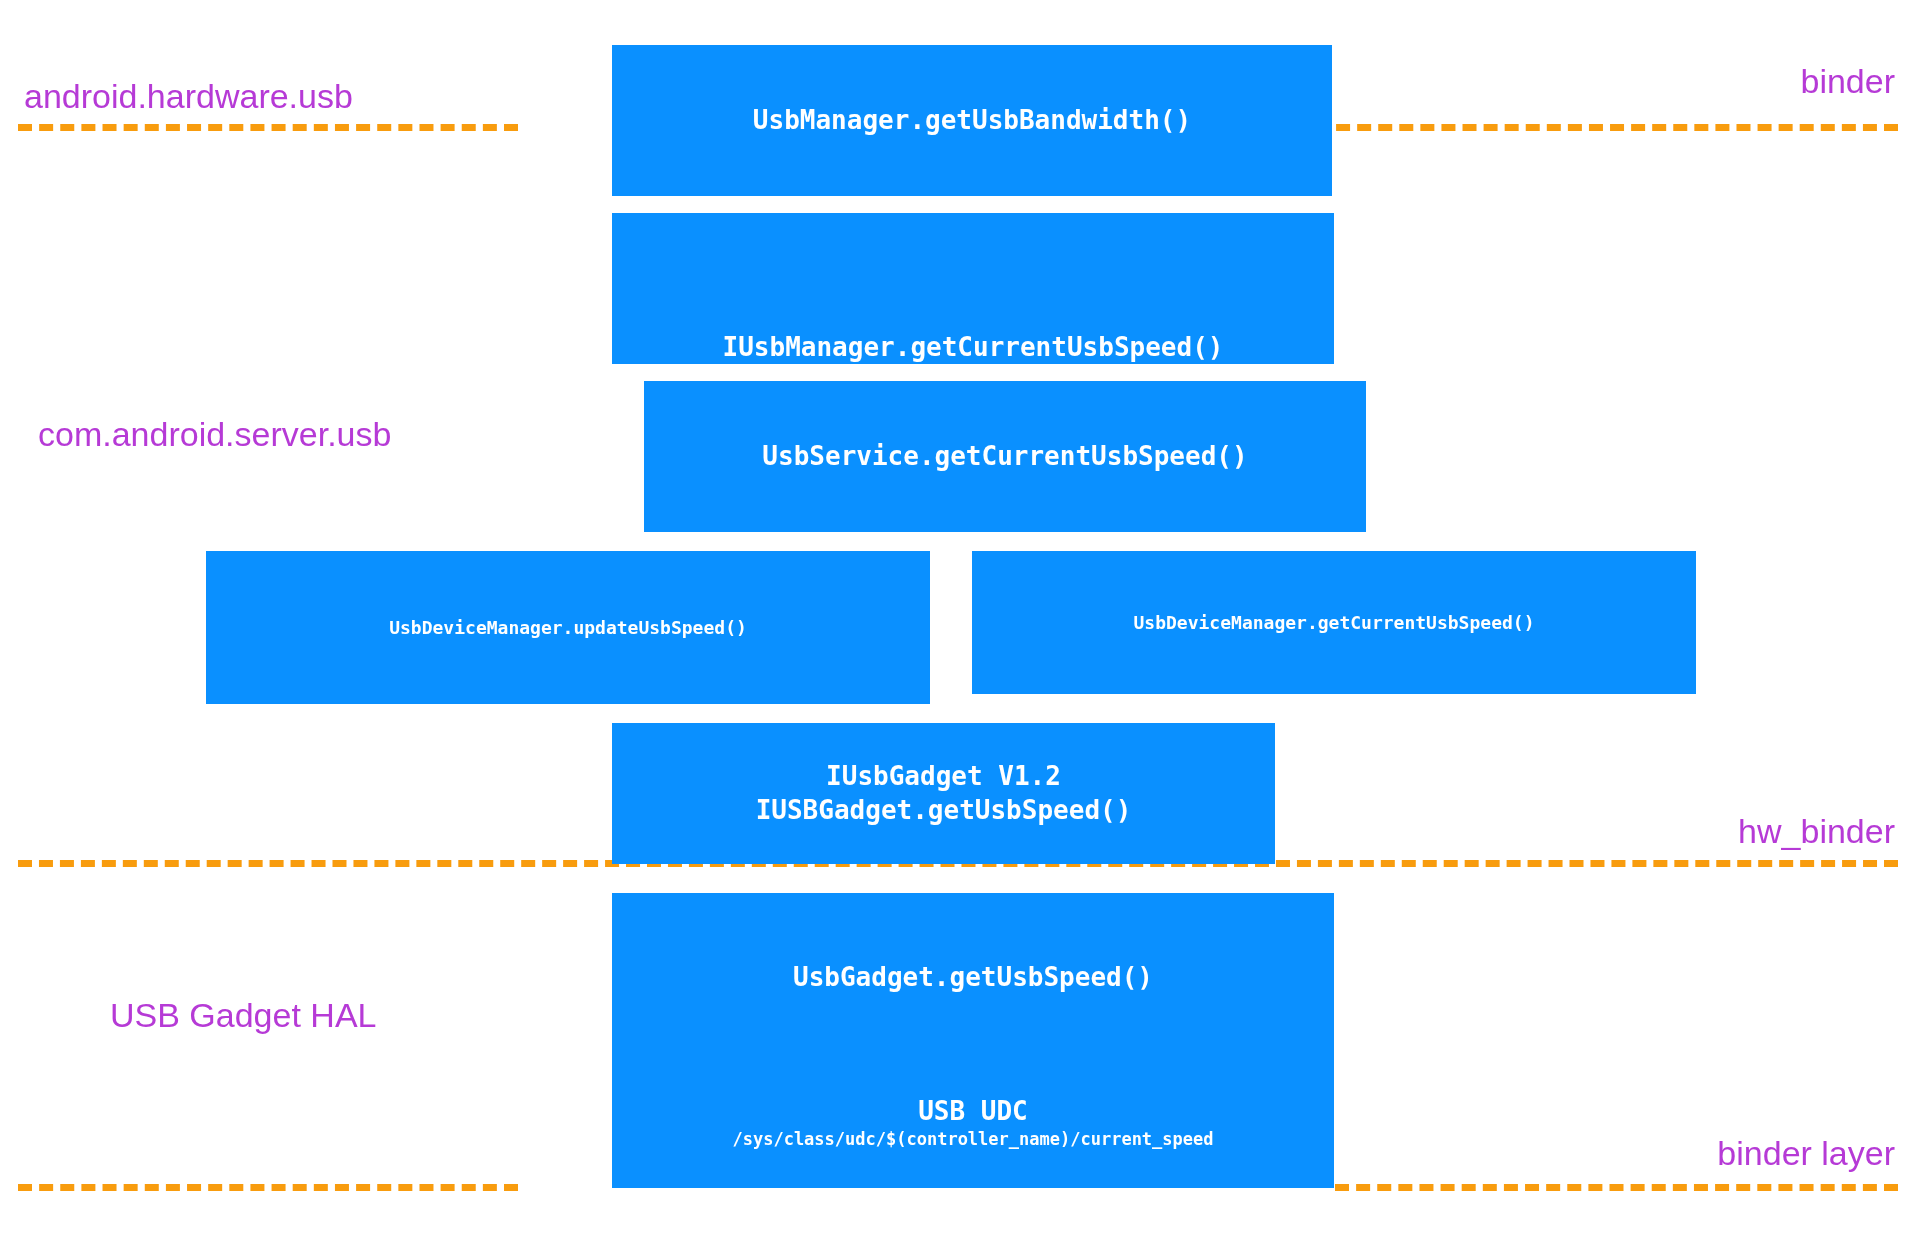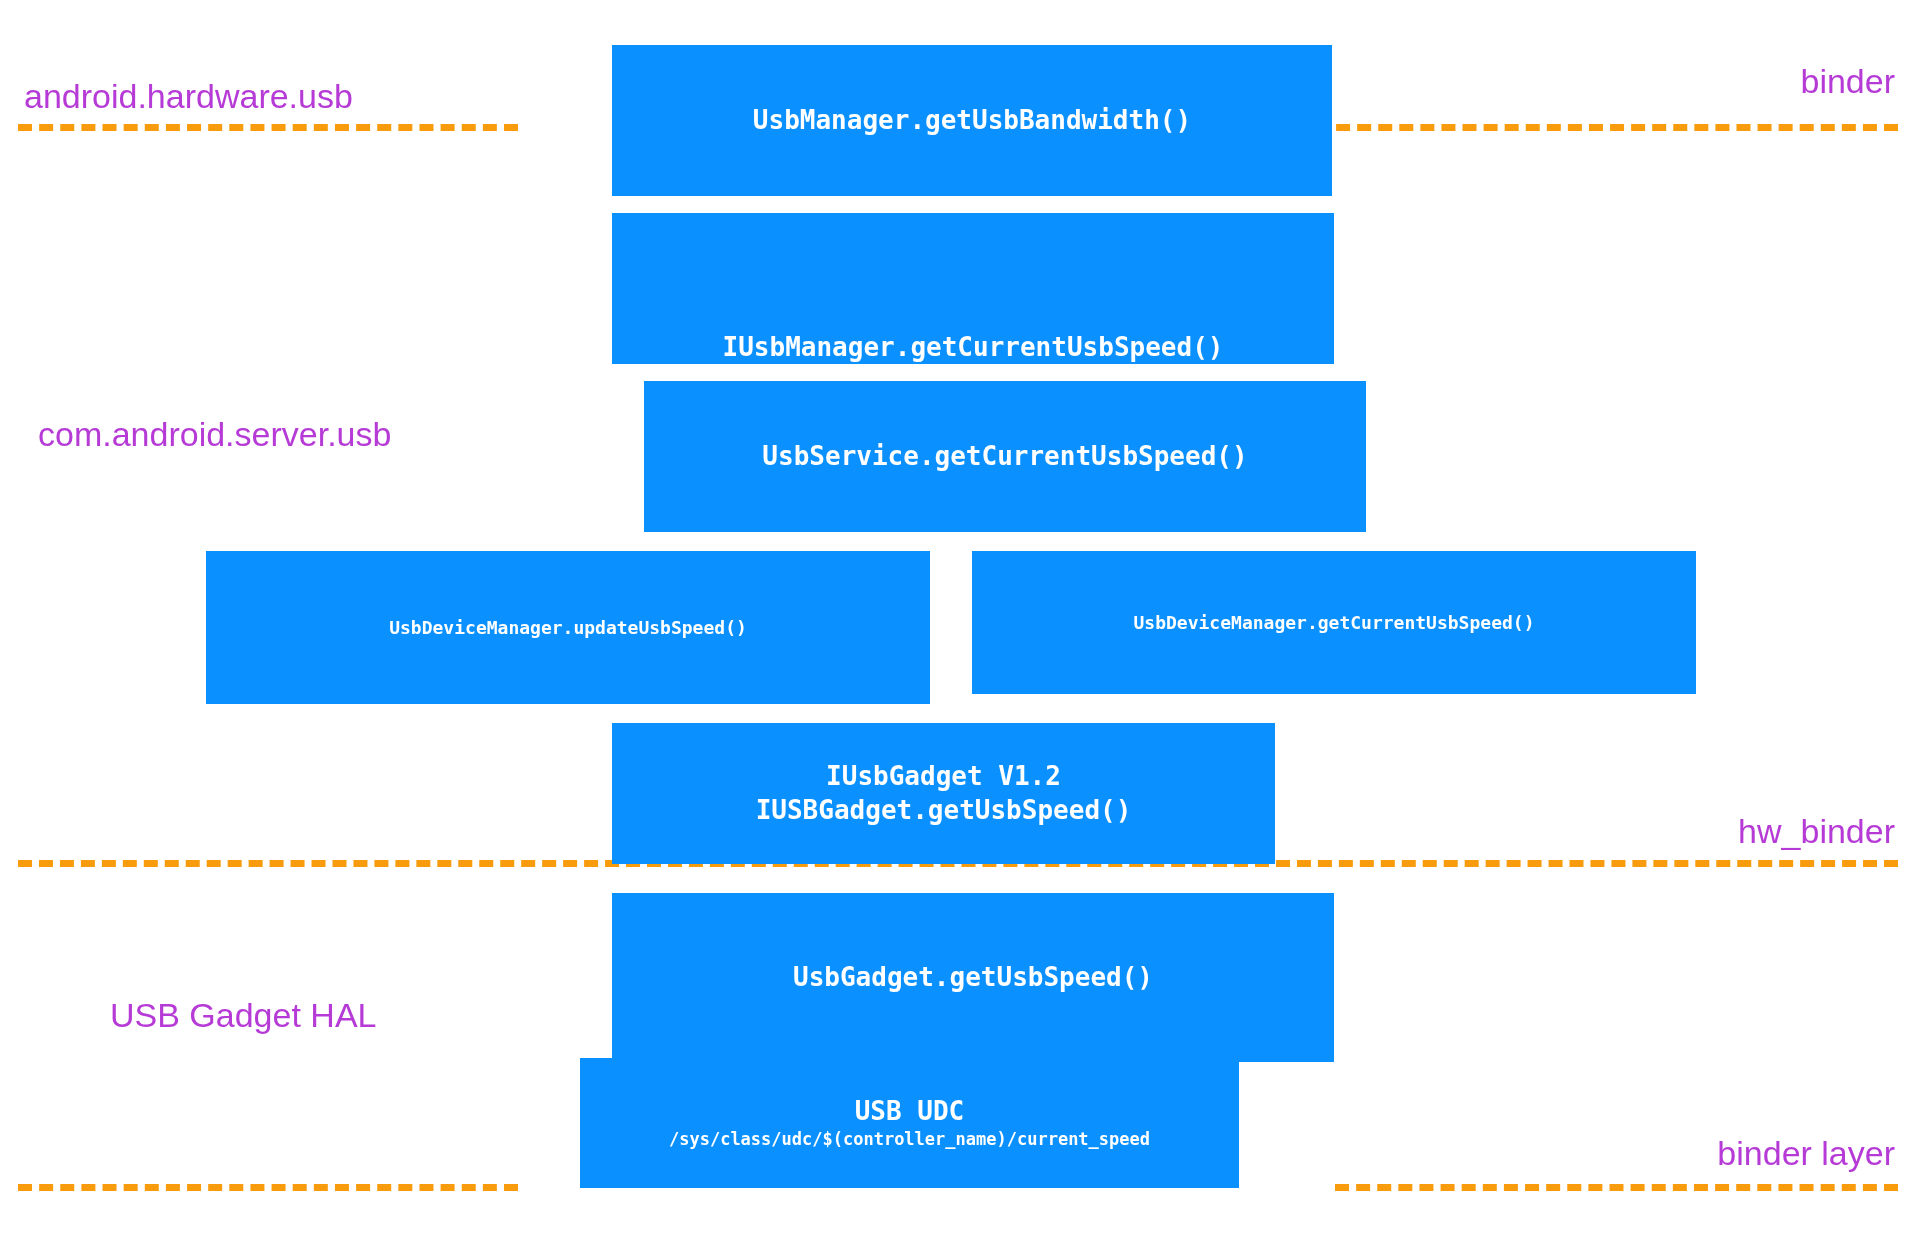--- a/index.html
+++ b/index.html
@@ -95,21 +95,21 @@
 
   <div class="box box-lg" style="left:612px; top:723px; width:663px; height:141px;">
     <span class="line1">IUsbGadget V1.2</span>
     <span class="line2">IUSBGadget.getUsbSpeed()</span>
   </div>
 
   <div class="box box-lg" style="left:612px; top:893px; width:722px; height:169px;">
     <span class="line1">UsbGadget.getUsbSpeed()</span>
   </div>
 
-  <div class="box" style="left:580px; top:1058px; width:659px; height:130px;">
+  <div class="box" style="left:612px; top:1058px; width:722px; height:130px;">
     <span class="line1 box-lg">USB UDC</span>
     <span class="line2" style="font-size:17px;">/sys/class/udc/$(controller_name)/current_speed</span>
   </div>
 
   <div class="label" style="left:24px; top:77px;">android.hardware.usb</div>
 
   <div class="label label-right" style="right:18px; top:62px;">binder</div>
 
   <div class="label" style="left:38px; top:415px;">com.android.server.usb</div>
 

